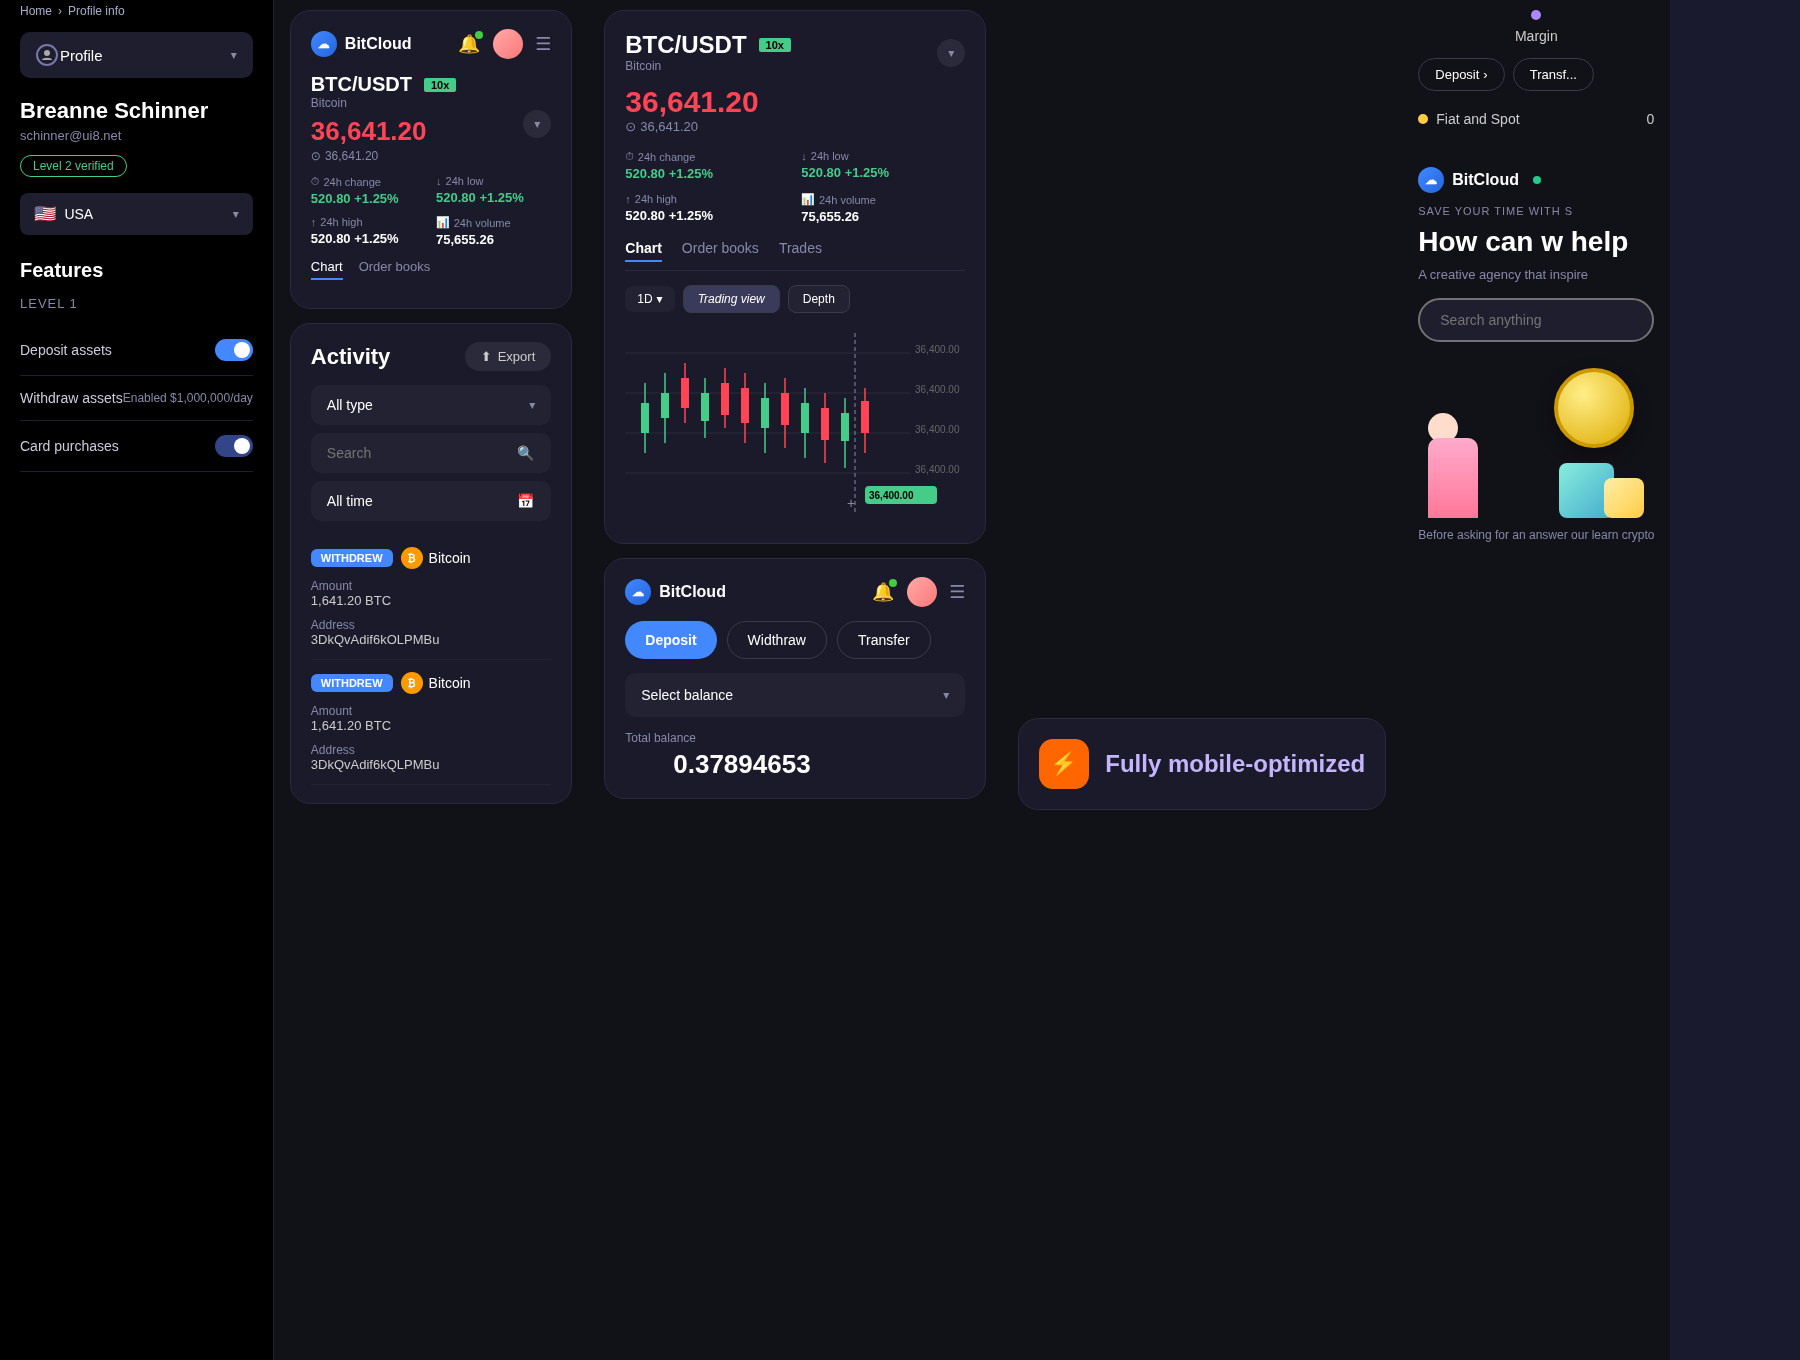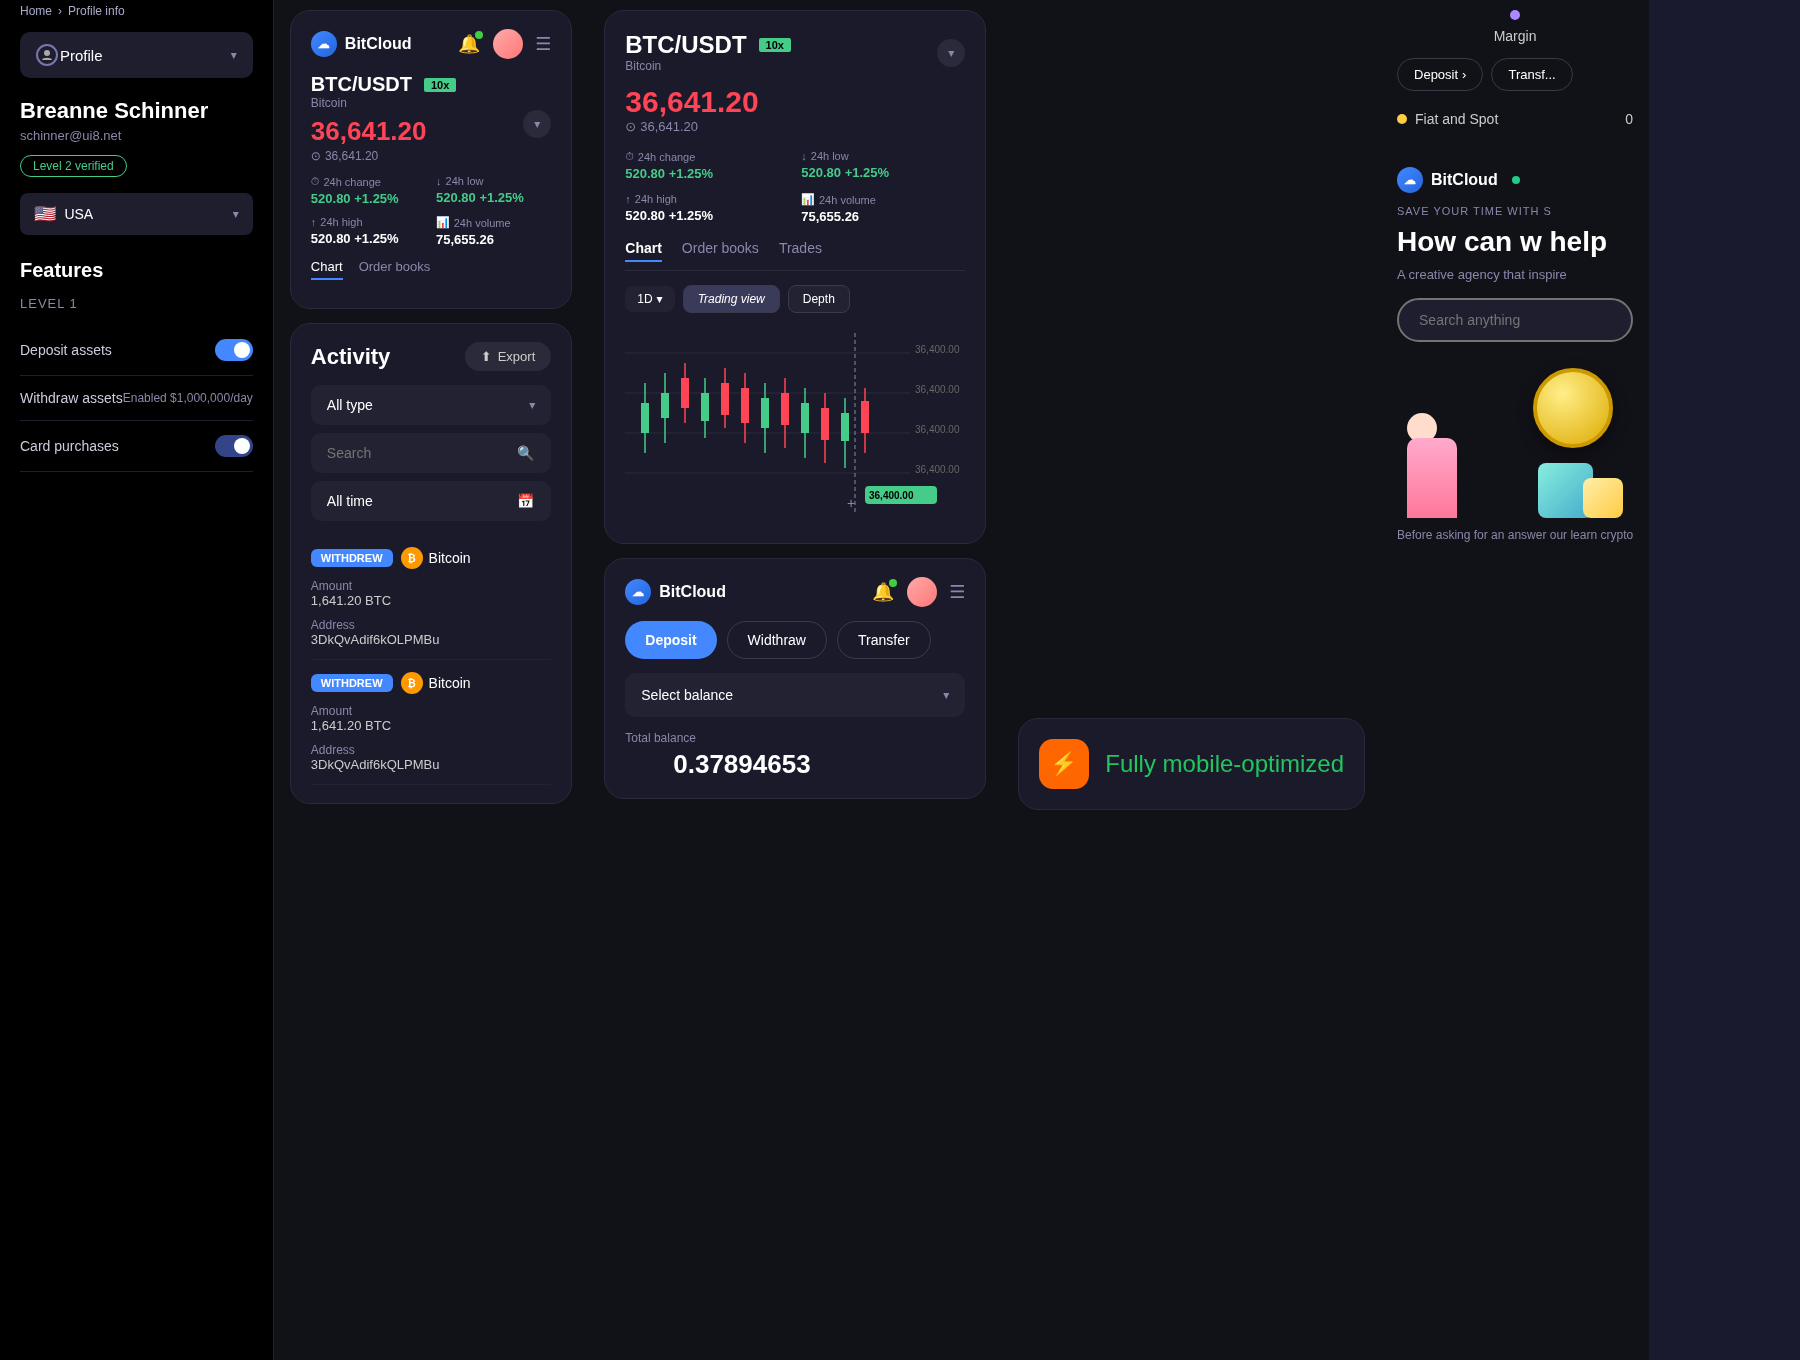--- a/index.html
+++ b/index.html
@@ -679,22 +679,22 @@
     }
     .flash-icon {
       width: 50px; height: 50px;
       background: #ff6600;
       border-radius: 14px;
       display: flex; align-items: center; justify-content: center;
       font-size: 22px;
     }
     .mobile-text {
       font-size: 24px;
-      font-weight: 400;
-      color: #22c55e;
+      font-weight: 700;
+      color: #c4b5fd;
     }
 
     
     .col5 {
       background: #111118;
       padding: 10px 16px;
       display: flex;
       flex-direction: column;
     }
 

